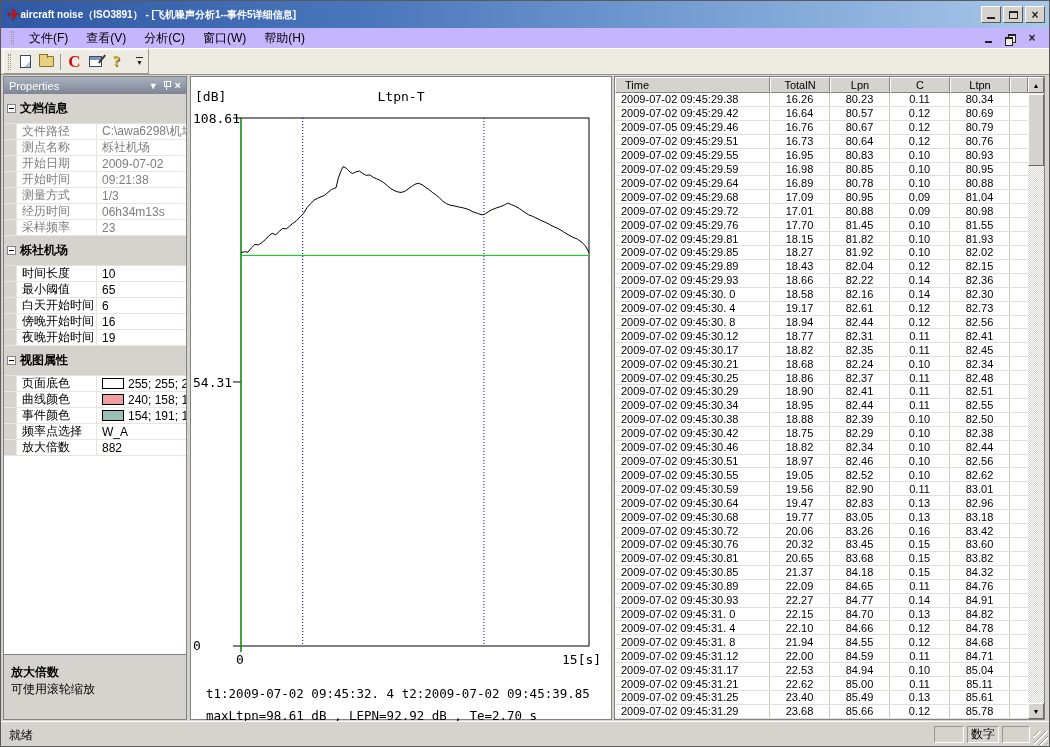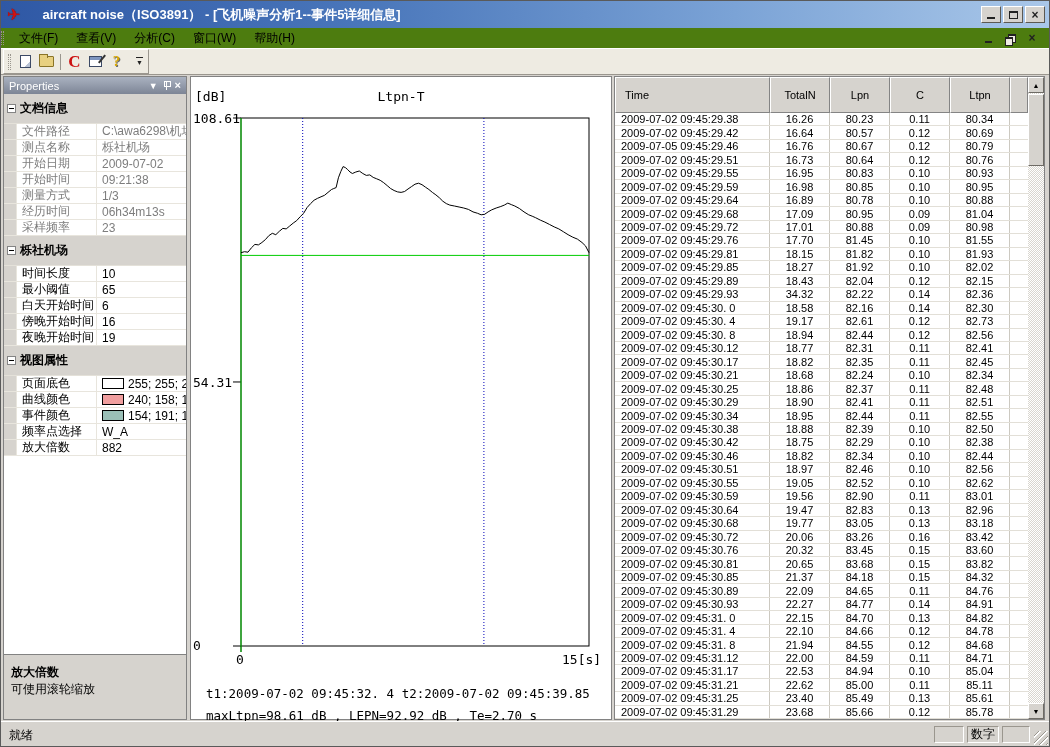--- a/index.html
+++ b/index.html
@@ -4,31 +4,31 @@
 <style>
   html,body{margin:0;padding:0;background:#555;}
   *{box-sizing:border-box;}
   .window{position:relative;width:1050px;height:747px;background:#d6d3ce;overflow:hidden;
           font-family:"Liberation Sans",sans-serif;border:1px solid #5a5a5a;}
   
   .titlebar{position:absolute;left:0;top:0;right:0;height:27px;
     background:linear-gradient(90deg,#2f58a5 0%,#4a77bb 35%,#7ba3d6 70%,#a9c7e9 100%);
     display:flex;align-items:center;padding:0 4px 0 6px;}
   .app-icon{color:#cf1212;font-size:16px;line-height:16px;text-shadow:0 0 1px #700;}
-  .title-text{color:#fff;font-weight:bold;font-size:13px;margin-left:22px;white-space:nowrap;}
+  .title-text{color:#fff;font-weight:bold;font-size:10px;margin-left:0;white-space:nowrap;}
   .winbtns{margin-left:auto;display:flex;gap:2px;}
   .wbtn{width:20px;height:17px;background:#d6d3ce;border:1px solid;border-color:#fff #5c5952 #5c5952 #fff;
         display:flex;align-items:flex-end;justify-content:center;cursor:default;}
   .g-min{width:8px;height:2px;background:#222;margin-bottom:3px;}
   .g-max{width:9px;height:8px;border:1px solid #222;border-top-width:2px;margin-bottom:3px;}
   .g-x{font-size:12px;font-weight:bold;color:#222;line-height:14px;margin:0 auto 0;}
   .wbtn .center{align-self:center;}
   
-  .menubar{position:absolute;top:27px;left:0;right:0;height:20px;background:#4d7c0f;
-           display:flex;align-items:center;font-size:12px;color:#000;}
+  .menubar{position:absolute;top:27px;left:0;right:0;height:20px;background:#c4b5fd;
+           display:flex;align-items:center;font-size:12px;color:#000;padding-left:10px;}
   .menugrip{width:3px;height:14px;border-left:1px dotted #9a968e;border-right:1px dotted #9a968e;margin-right:6px;}
   .menu-item{padding:2px 9px;white-space:nowrap;}
   .mdibtns{margin-left:auto;display:flex;gap:8px;padding-right:10px;}
   .mdb{width:14px;height:13px;display:flex;align-items:center;justify-content:center;}
   .mdb .g-min{margin:8px 0 0 0;width:7px;}
   .g-restore{position:relative;width:10px;height:9px;}
   .g-restore:before{content:"";position:absolute;left:3px;top:0;width:6px;height:6px;border:1px solid #222;border-top-width:2px;background:#eeebe2;}
   .g-restore:after{content:"";position:absolute;left:0;top:3px;width:6px;height:6px;border:1px solid #222;border-top-width:2px;background:#eeebe2;}
   .mdb .g-x{margin:0;}
   
@@ -77,21 +77,21 @@
            padding:6px 7px;font-size:12px;line-height:17px;}
   .pg-help .t{font-weight:bold;}
   
   .chart{position:absolute;left:189px;top:1px;width:422px;height:644px;background:#fff;border:1px solid #828282;
          font-family:"DejaVu Sans Mono",monospace;font-size:13px;color:#000;}
   .chart svg{position:absolute;left:0;top:0;}
   .clabel{position:absolute;white-space:nowrap;}
   
   .tablep{position:absolute;left:613px;top:1px;width:431px;height:644px;background:#fff;border:1px solid #828282;}
   .tbl{position:absolute;left:0;top:0;right:16px;bottom:0;display:flex;flex-direction:column;}
-  .thead{flex:none;height:36px;display:flex;text-align:center;}
+  .thead{flex:none;height:16px;display:flex;text-align:center;}
   .th{background:#d6d3ce;border:1px solid;border-color:#fff #848484 #848484 #fff;font-size:11px;
       display:flex;align-items:center;justify-content:center;overflow:hidden;}
   .th.time{justify-content:flex-start;padding-left:9px;}
   .w-time{flex:none;width:155px;}
   .w-num{flex:none;width:60px;}
   .w-fill{flex:1;}
   .tbody{flex:1;display:flex;flex-direction:column;}
   .tr{flex:1;display:flex;border-bottom:1px solid #e2dfd7;}
   .td{font-size:11px;display:flex;align-items:center;justify-content:center;border-right:1px solid #ccc9c1;overflow:hidden;}
   .td.time{justify-content:flex-start;padding-left:6px;}
@@ -463,21 +463,21 @@
             <div class="tr">
               <span class="td w-time time">2009-07-02 09:45:29.89</span>
               <span class="td w-num">18.43</span>
               <span class="td w-num">82.04</span>
               <span class="td w-num">0.12</span>
               <span class="td w-num">82.15</span>
               <span class="td w-fill fill"></span>
             </div>
             <div class="tr">
               <span class="td w-time time">2009-07-02 09:45:29.93</span>
-              <span class="td w-num">34.32</span>
+              <span class="td w-num">18.66</span>
               <span class="td w-num">82.22</span>
               <span class="td w-num">0.14</span>
               <span class="td w-num">82.36</span>
               <span class="td w-fill fill"></span>
             </div>
             <div class="tr">
               <span class="td w-time time">2009-07-02 09:45:30. 0</span>
               <span class="td w-num">18.58</span>
               <span class="td w-num">82.16</span>
               <span class="td w-num">0.14</span>

